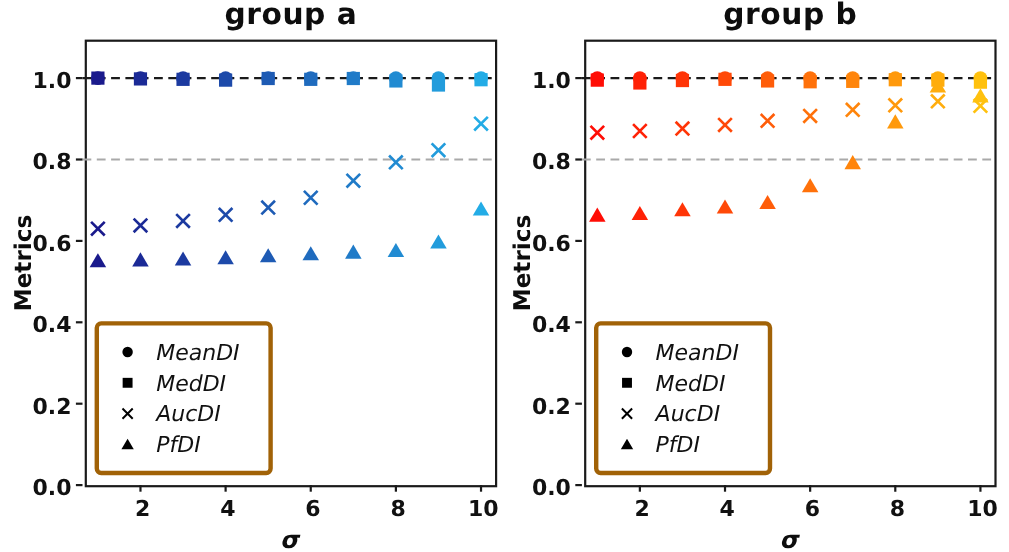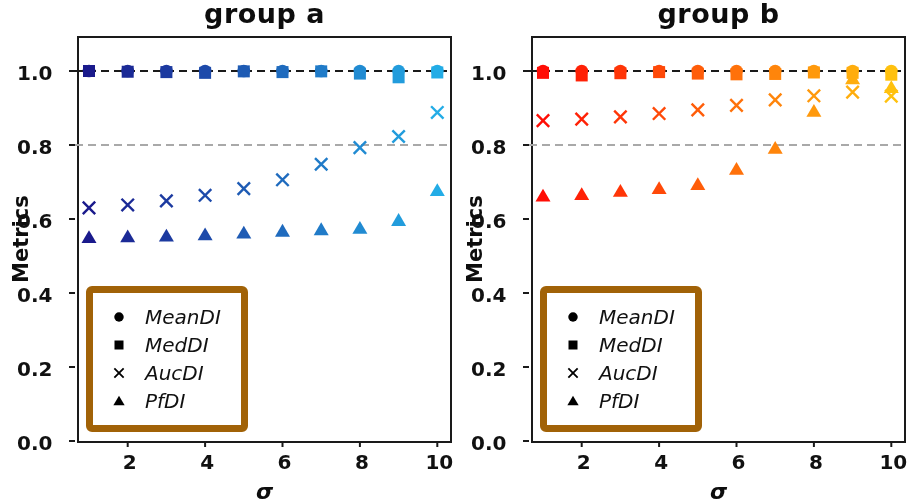--- a/index.html
+++ b/index.html
@@ -23,30 +23,30 @@
     position:absolute;left:-68px;top:0;height:100%;
     writing-mode:vertical-rl;transform:rotate(180deg);
     display:flex;align-items:center;justify-content:center;
     font-size:21px;font-weight:600;color:#0d0d0d;
   }
   .xlabel{
     position:absolute;left:0;right:0;top:443px;text-align:center;
     font-size:22px;font-weight:700;font-style:italic;color:#0d0d0d;
   }
   .ytick-label{
-    position:absolute;left:-60px;width:48px;
+    position:absolute;left:-60px;width:48px;text-align:right;
     font-size:20px;font-weight:600;color:#111111;line-height:26px;margin-top:-13px;
   }
   .xtick-label{
     position:absolute;top:414px;width:44px;margin-left:-22px;text-align:center;
     font-size:20px;font-weight:600;color:#111111;
   }
   .legend{
     position:absolute;left:9px;bottom:11px;width:162px;
-    border:7px solid #a16207;border-radius:6px;background:#ffffff;
+    border:4px solid #a16207;border-radius:6px;background:#ffffff;
     padding:10px 0 10px 0;box-sizing:border-box;margin-top:36px;
   }
   .legend-row{display:flex;align-items:center;height:28px;}
   .legend-marker{width:52px;display:flex;align-items:center;justify-content:center;}
   .legend-label{font-size:20px;font-style:italic;color:#111111;white-space:nowrap;}
 </style>
 </head>
 <body>
 
 <div id="figure">

